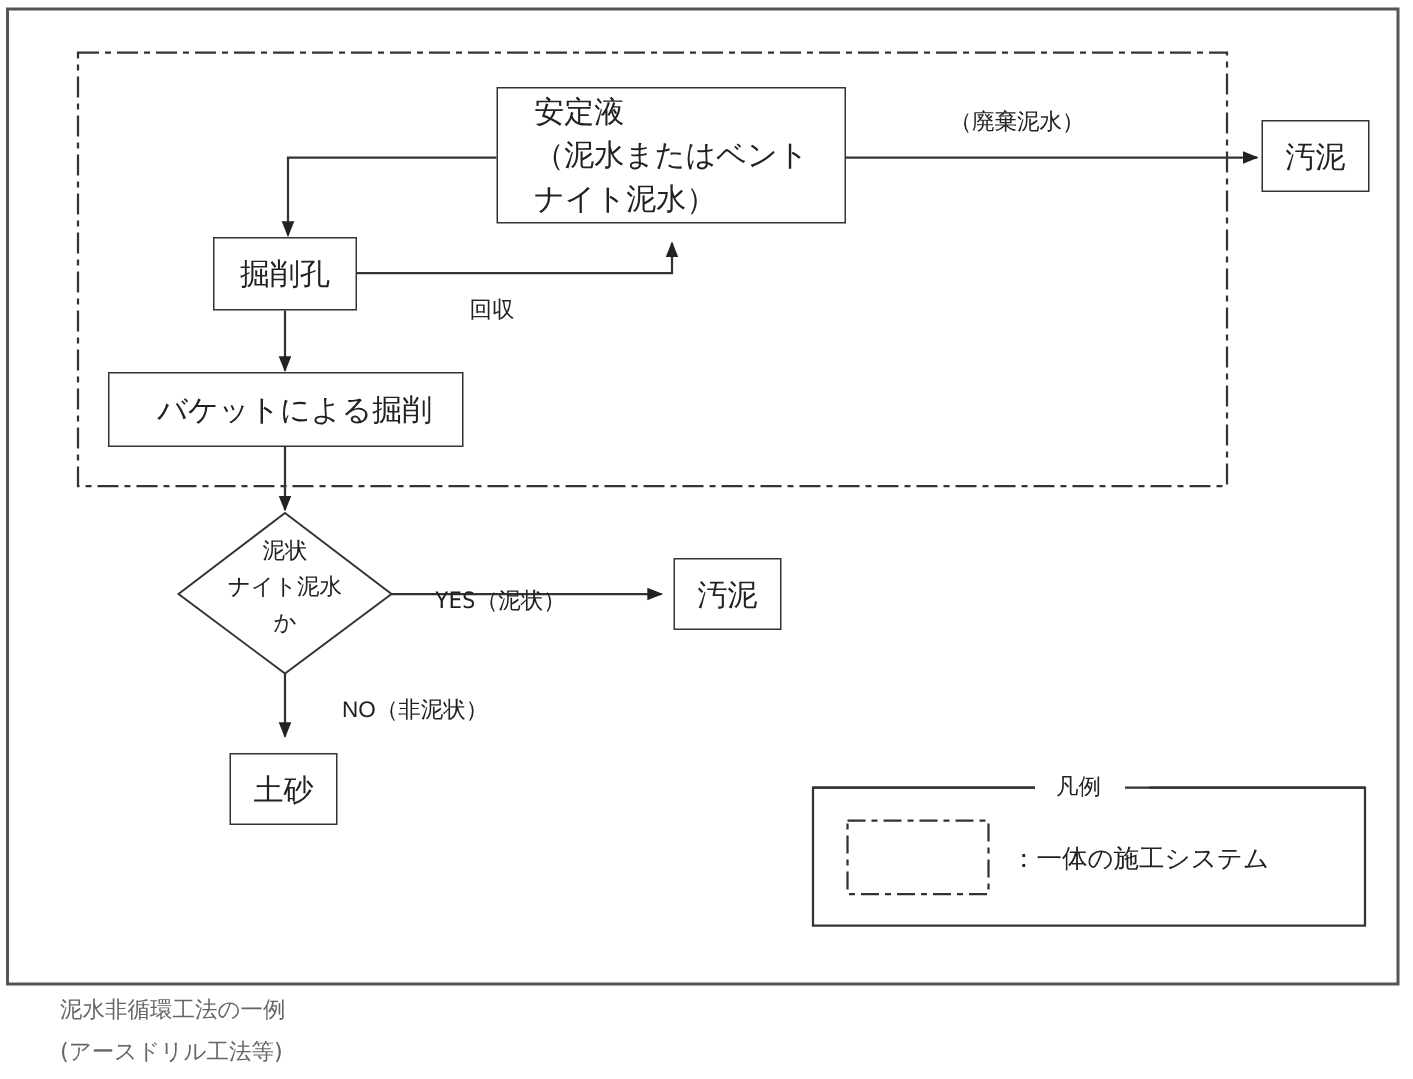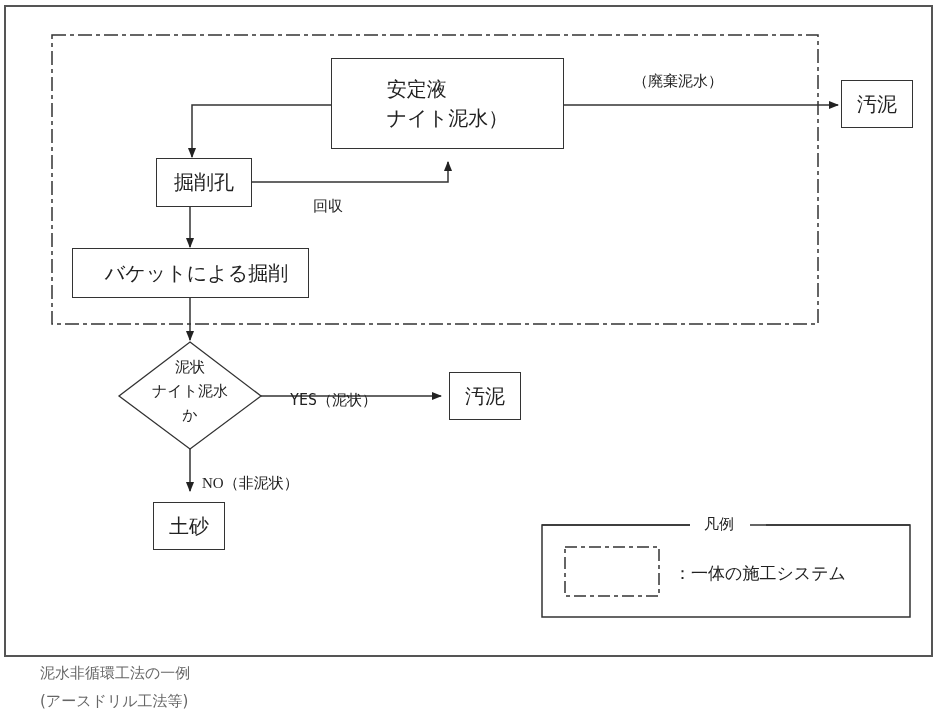--- a/index.html
+++ b/index.html
@@ -48,25 +48,26 @@
   <polyline points="690,525 910,525 910,617 542,617 542,525 692,525" fill="none" stroke="#333" stroke-width="1.5"></polyline>
   <line x1="542" y1="525" x2="690" y2="525" stroke="#333" stroke-width="1.5"></line>
   <rect x="690" y="515" width="60" height="20" fill="#fff" stroke="none"></rect>
   <line x1="766" y1="525" x2="910" y2="525" stroke="#333" stroke-width="1.5"></line>
   <rect x="565" y="547" width="94" height="49" fill="none" stroke="#333" stroke-width="1.5" stroke-dasharray="12,4,4,4"></rect>
 </svg>
 
 <div class="box" style="left:331px;top:58px;width:233px;height:91px;">
   <div>
     <div>安定液</div>
+    <div>（泥水またはベント</div>
     <div>ナイト泥水）</div>
   </div>
 </div>
 
-<div class="box" style="left:156px;top:158px;width:96px;height:49px;">
+<div class="box" style="left:142px;top:158px;width:96px;height:49px;">
   <span>掘削孔</span>
 </div>
 
 <div class="box" style="left:72px;top:248px;width:237px;height:50px;padding-left:12px;">
   <span>バケットによる掘削</span>
 </div>
 
 <div class="box" style="left:841px;top:80px;width:72px;height:48px;">
   <span>汚泥</span>
 </div>
@@ -81,19 +82,19 @@
 
 <div class="lbl" style="left:140px;top:355px;width:100px;text-align:center;line-height:24px;">
   <div>泥状</div>
   <div>ナイト泥水</div>
   <div>か</div>
 </div>
 
 <div class="lbl" style="left:633px;top:71px;">（廃棄泥水）</div>
 <div class="lbl" style="left:313px;top:196px;">回収</div>
 <div class="lbl" style="left:290px;top:362px;font-family:'DejaVu Sans Mono', monospace;margin-top:28px;">YES（泥状）</div>
-<div class="lbl" style="left:202px;top:463px;font-family:Liberation Serif, serif;margin-top:10px;">NO（非泥状）</div>
+<div class="lbl" style="left:228px;top:463px;font-family:Liberation Sans, sans-serif;">NO（非泥状）</div>
 
 <div class="lbl" style="left:704px;top:514px;">凡例</div>
 <div class="lbl" style="left:674px;top:562px;font-size:17px;">：一体の施工システム</div>
 
 <div class="caption" style="top:664px;">泥水非循環工法の一例</div>
 <div class="caption" style="top:692px;">(アースドリル工法等)</div>
 
 </body></html>

